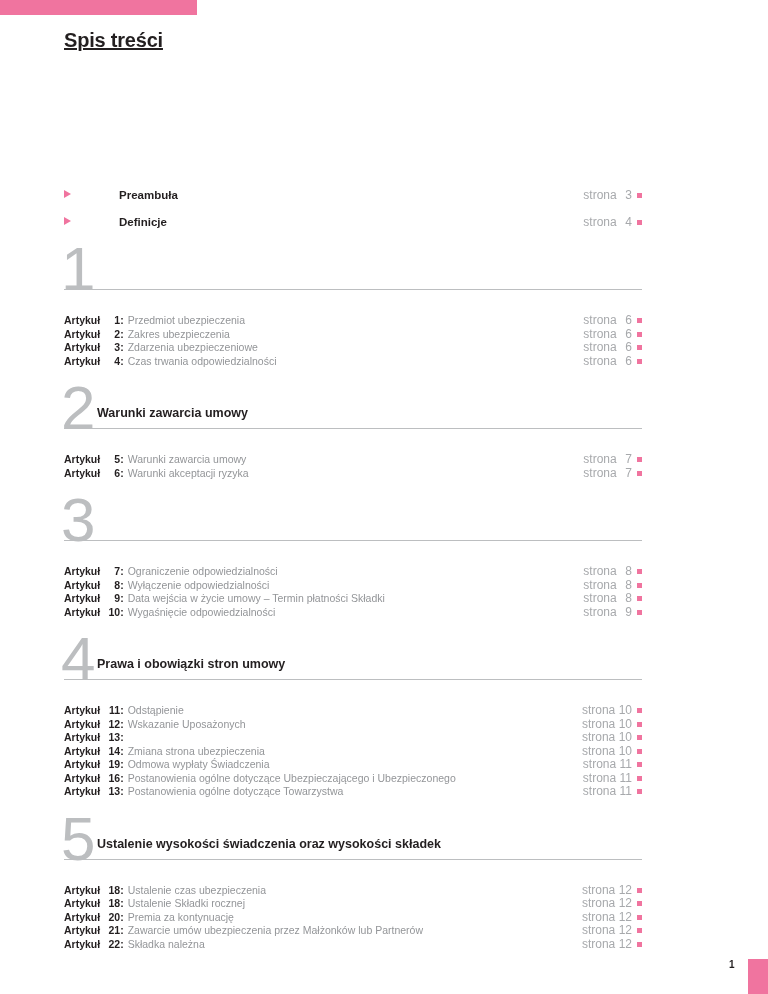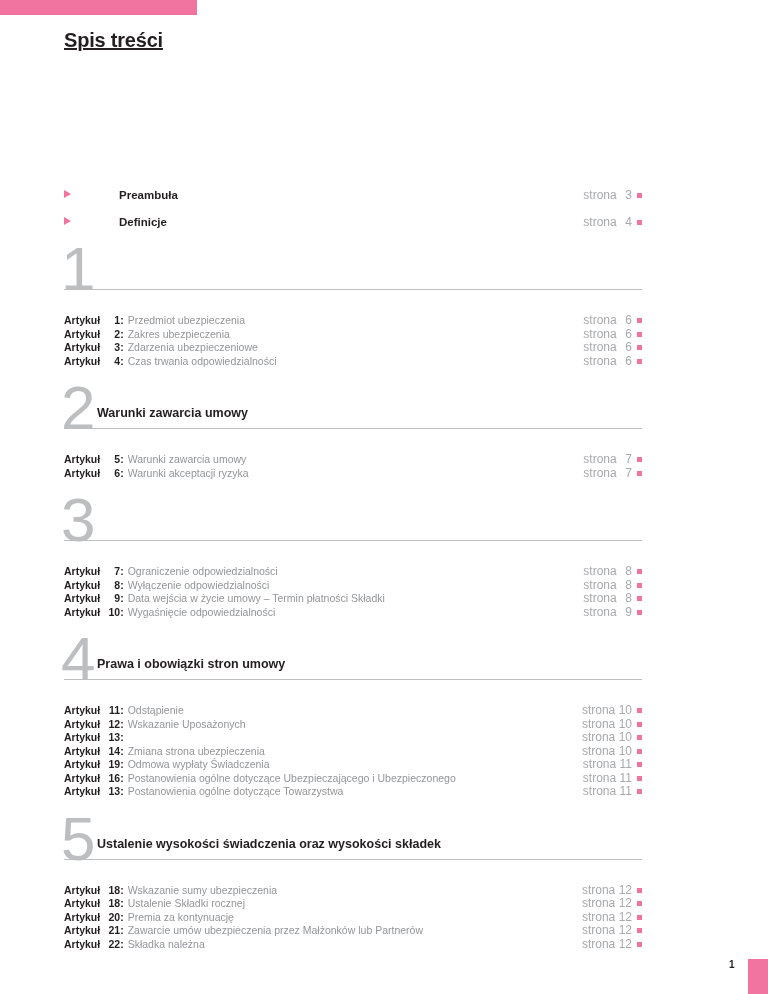--- a/index.html
+++ b/index.html
@@ -382,21 +382,21 @@
         <div class="section-head">
           <span class="bignum">5</span>
           <span class="section-title">Ustalenie wysokości świadczenia oraz wysokości składek</span>
           <span class="rule"></span>
         </div>
         <div class="articles">
           <div class="article-row">
             <span class="art-word">Artykuł</span>
             <span class="art-num">18</span>
             <span class="art-colon">:</span>
-            <span class="art-title">Wskazanie sumy ubezpieczenia</span>
+            <span class="art-title">Ustalenie czas ubezpieczenia</span>
             <span class="spacer"></span>
             <span class="pageref"><span>strona</span> <span class="num">12</span><span class="sq"></span></span>
           </div>
           <div class="article-row">
             <span class="art-word">Artykuł</span>
             <span class="art-num">18</span>
             <span class="art-colon">:</span>
             <span class="art-title">Ustalenie Składki rocznej</span>
             <span class="spacer"></span>
             <span class="pageref"><span>strona</span> <span class="num">12</span><span class="sq"></span></span>

